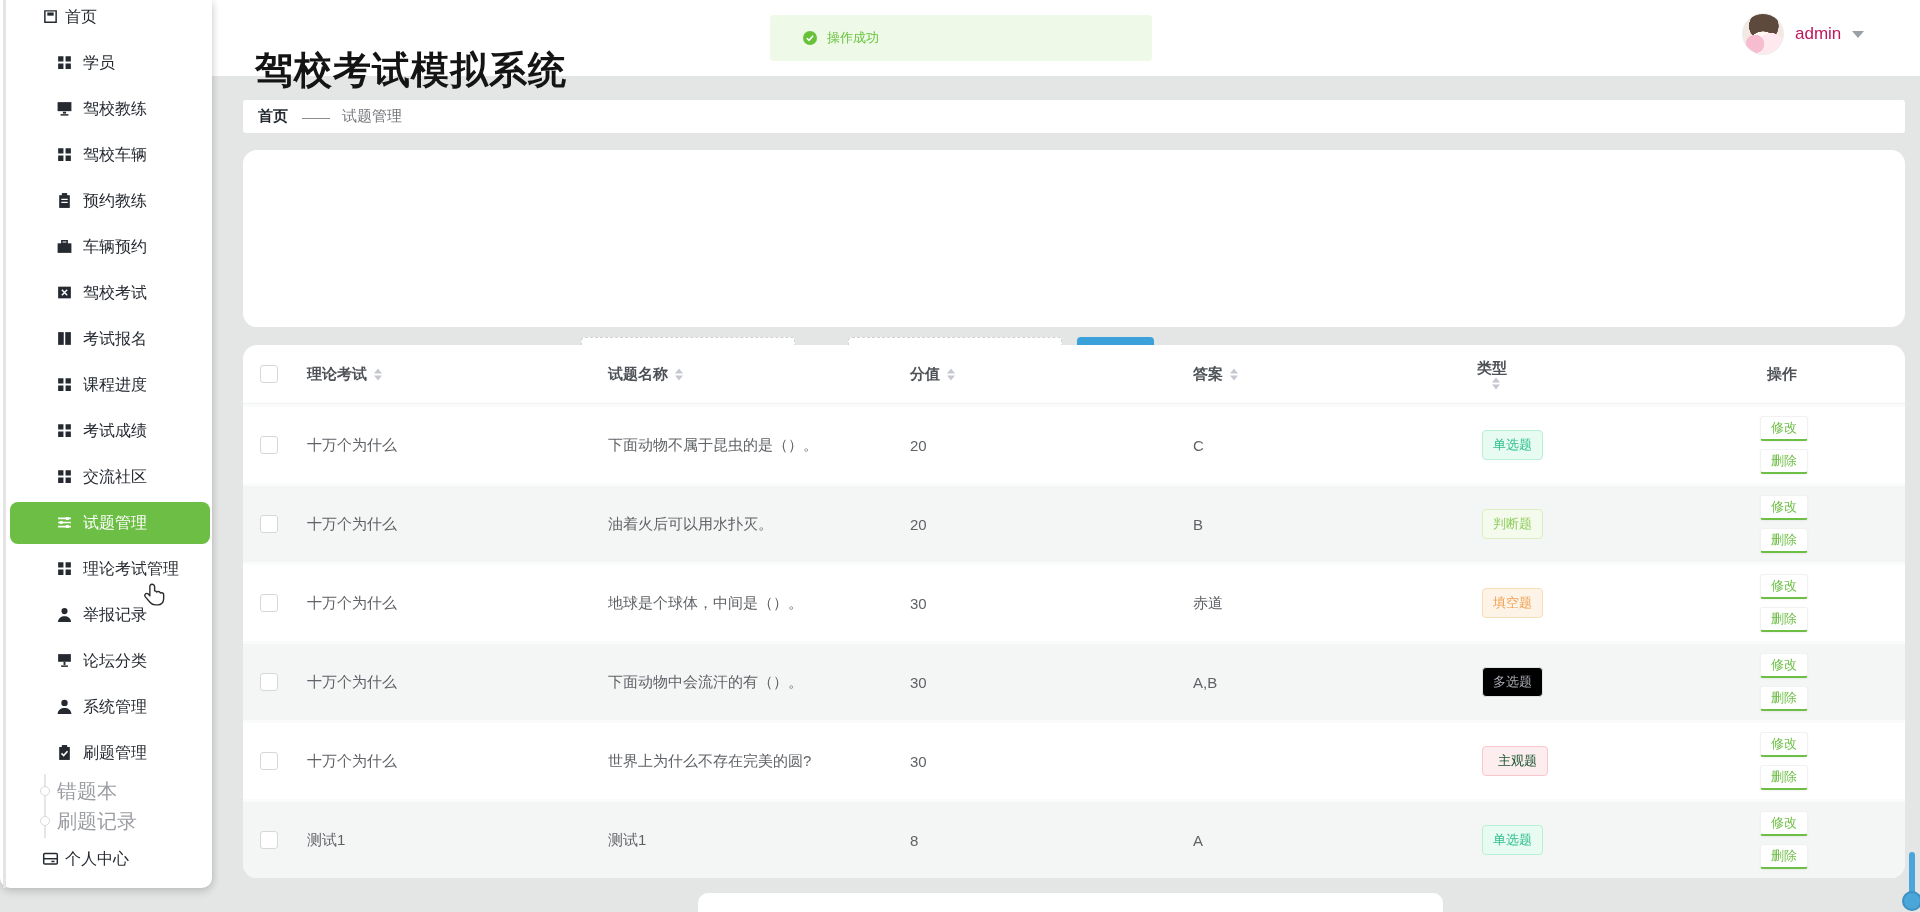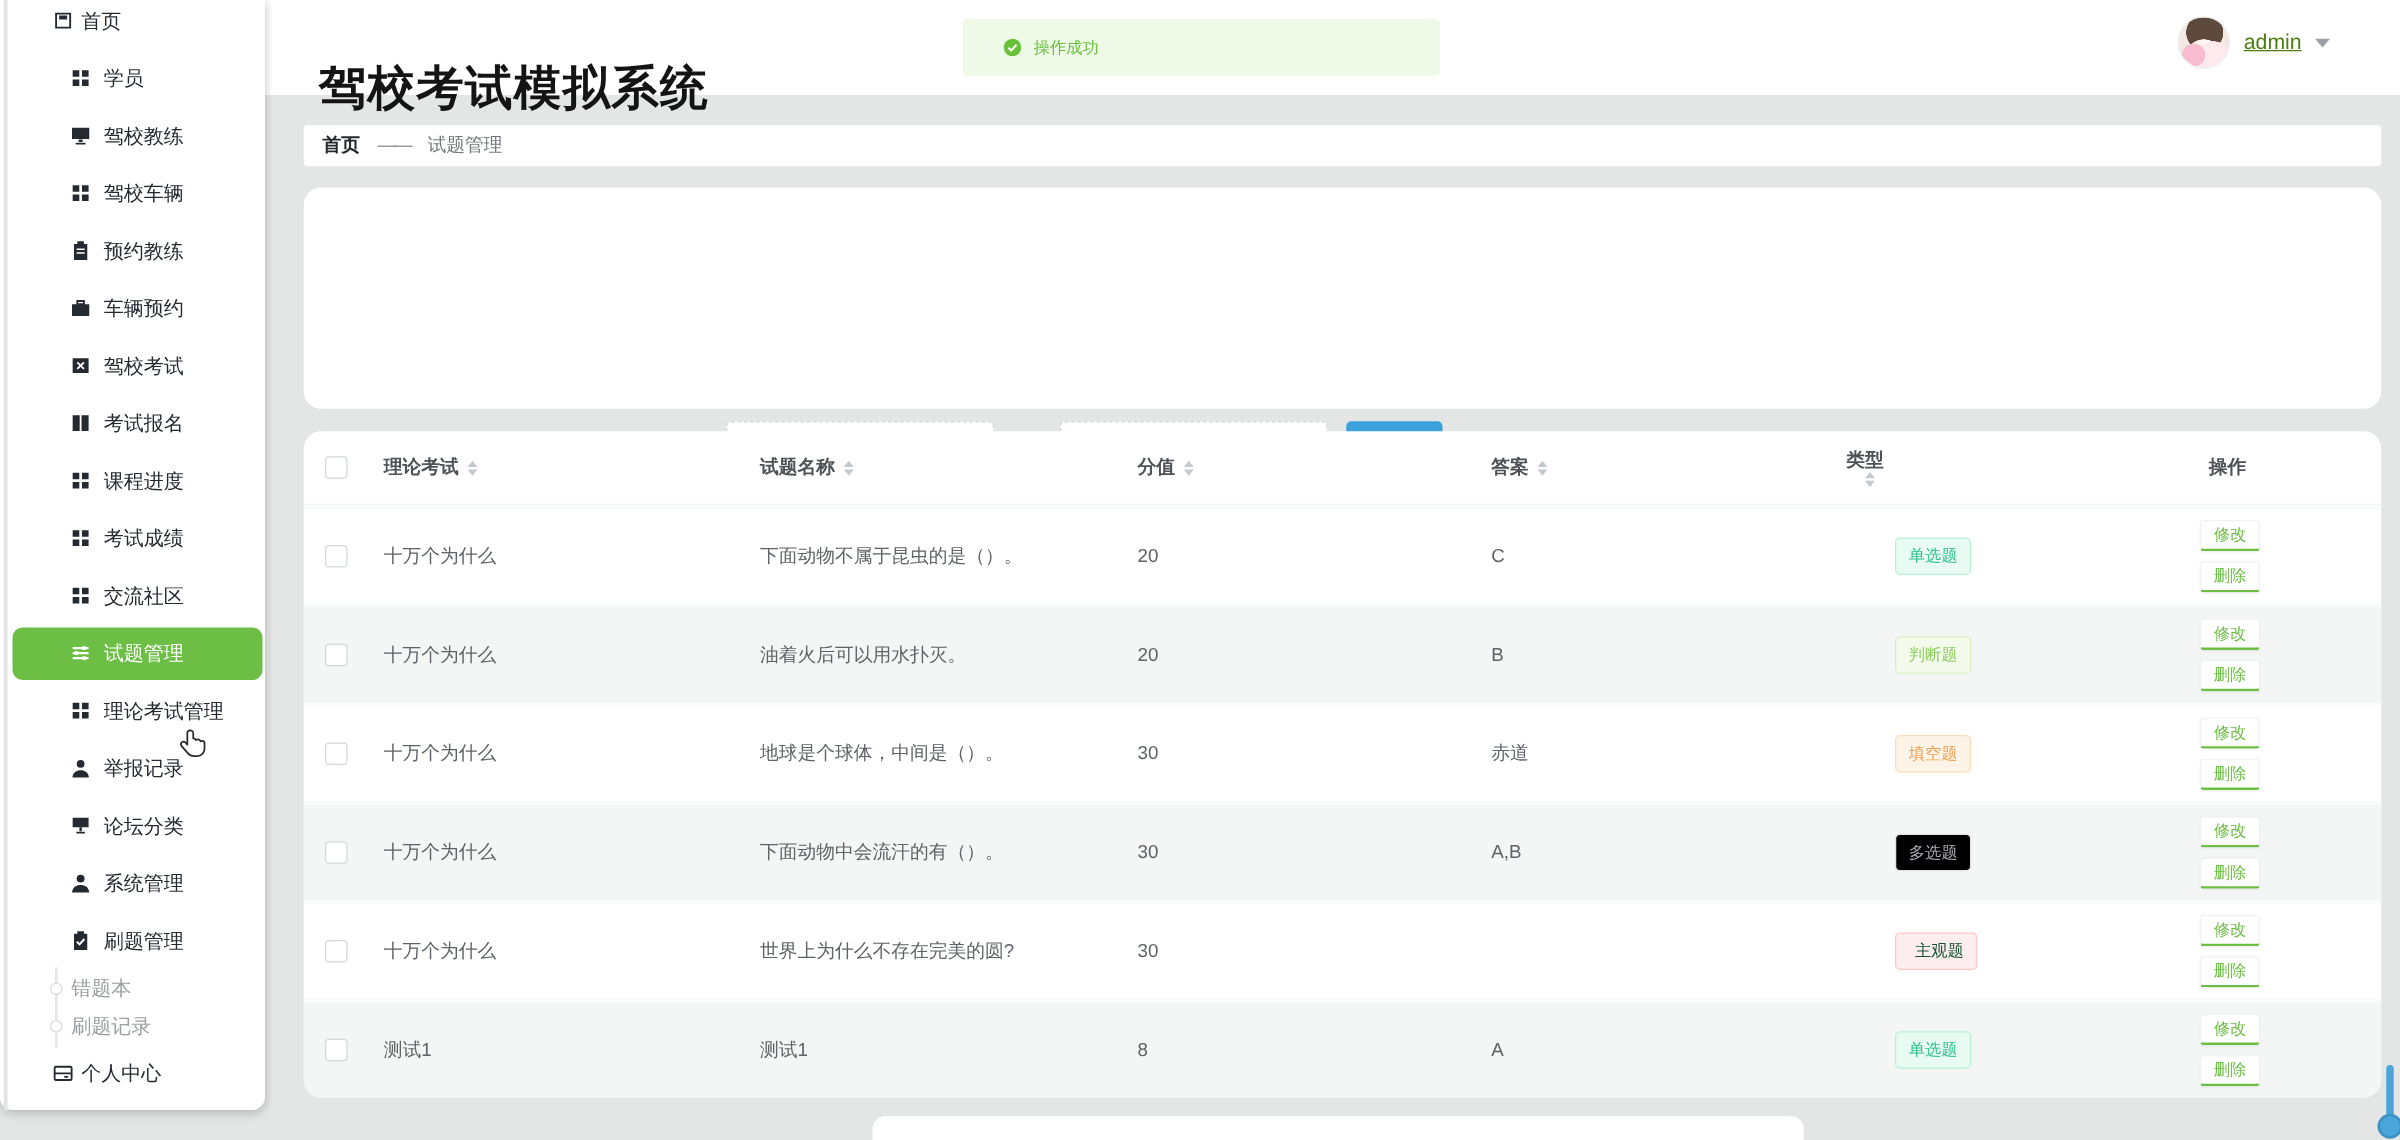--- a/index.html
+++ b/index.html
@@ -11,35 +11,35 @@
   .page-title{position:absolute;left:255px;top:20px;font-size:38px;font-weight:700;color:#141414;letter-spacing:1px;}
   .toast{position:absolute;left:770px;top:15px;width:382px;height:46px;background:#eef9e8;border-radius:4px;display:flex;align-items:center;padding-left:32px;box-sizing:border-box;gap:9px;z-index:6;}
   .toast-text{font-size:13px;color:#67c23a;}
   .user{position:absolute;left:1742px;top:13px;display:flex;align-items:center;gap:11px;cursor:pointer;z-index:6;}
   .avatar{width:40px;height:40px;border-radius:50%;background:
     radial-gradient(circle at 30% 75%,#f7bcd0 0 22%,transparent 23%),
     radial-gradient(circle at 70% 80%,#fde9ee 0 30%,transparent 31%),
     radial-gradient(circle at 50% 80%,#fff6f4 0 38%,transparent 39%),
     radial-gradient(circle at 52% 30%,#5d4a3c 0 42%,transparent 43%),
     #f3e9e2;border:1px solid #eee;}
-  .user-name{font-size:17px;color:#4d7c0f;text-decoration:underline;}
+  .user-name{font-size:17px;color:#be185d;}
   .caret-down{width:0;height:0;border-left:6px solid transparent;border-right:6px solid transparent;border-top:7px solid #9aa0a6;}
 
   
   .sidebar{position:absolute;left:0;top:0;width:212px;height:888px;background:#fff;z-index:5;
     border-radius:0 0 10px 10px;box-shadow:2px 0 6px rgba(0,0,0,.07),0 4px 8px rgba(0,0,0,.14);}
   .sidebar-scrollbar{position:absolute;left:3px;top:0;width:3px;height:100%;background:#e4e4e4;}
   .menu{position:absolute;left:0;top:-6px;right:0;display:flex;flex-direction:column;}
   .mi{position:relative;height:46px;display:flex;align-items:center;padding-left:56px;font-size:16px;color:#252a31;cursor:pointer;box-sizing:border-box;}
   .mi .mi-icon{display:inline-flex;width:18px;height:18px;margin-right:9px;flex:none;}
   .mi .mi-icon svg{width:17px;height:17px;}
   .mi.section{padding-left:42px;}
   .mi.section .mi-icon{margin-right:5px;}
   .mi.active{background:#6cbe44;color:#fff;border-radius:8px;margin:2px 2px 2px 10px;height:42px;padding-left:46px;}
-  .mi.sub{height:30px;padding-left:57px;font-size:16px;color:#9a9da1;}
+  .mi.sub{height:30px;padding-left:57px;font-size:20px;color:#9a9da1;}
   .mi.sub::before{content:"";position:absolute;left:44px;top:-2px;bottom:-2px;width:2px;background:#e6e6e6;}
   .mi.sub::after{content:"";position:absolute;left:40px;top:50%;margin-top:-5px;width:8px;height:8px;border-radius:50%;border:1px solid #d9d9d9;background:#fff;}
 
   
   .breadcrumb{position:absolute;left:243px;top:100px;width:1662px;height:33px;background:#fff;border-radius:3px;display:flex;align-items:center;padding-left:15px;box-sizing:border-box;font-size:15px;}
   .bc-home{font-weight:700;color:#24292e;}
   .bc-sep{color:#8d8d8d;margin:0 14px;letter-spacing:-2px;}
   .bc-cur{color:#75787c;}
 
   
@@ -65,21 +65,21 @@
   .sort .up{border-bottom:5px solid #c4c8cf;margin-bottom:2px;}
   .sort .dn{border-top:5px solid #c4c8cf;}
   .cb{position:absolute;left:17px;top:50%;transform:translateY(-50%);width:16px;height:16px;border:1px solid #d4d8dd;border-radius:3px;background:#fff;cursor:pointer;}
   .trow{position:relative;height:79px;border-top:3px solid #fafbfb;box-sizing:border-box;}
   .trow:nth-child(even){background:#f4f5f5;}
   .cell{position:absolute;top:50%;transform:translateY(-50%);font-size:15px;color:#5f6266;white-space:nowrap;}
   .c-exam{left:64px;}
   .c-question{left:365px;}
   .c-score{left:667px;}
   .c-answer{left:950px;}
-  .badge{position:absolute;left:1273px;top:50%;transform:translateY(-50%);padding:5px 10px;font-size:13px;border-radius:4px;border:1px solid;}
+  .badge{position:absolute;left:1239px;top:50%;transform:translateY(-50%);padding:5px 10px;font-size:13px;border-radius:4px;border:1px solid;}
   .b-single{color:#2dbf8d;background:#e7fbf2;border-color:#b7f0d6;}
   .b-judge{color:#90ce5f;background:#f4faec;border-color:#d9efc2;}
   .b-blank{color:#f0a054;background:#fdf4e7;border-color:#f8ddb6;}
   .b-multi{color:#aaadb4;background:#000000;border-color:#e2e3e6;}
   .b-subjective{color:#14532d;background:#fdedef;border-color:#fac6cb;padding-left:15px;}
   .actions{position:absolute;left:1517px;top:50%;transform:translateY(-50%);display:flex;flex-direction:column;gap:8px;}
   .abtn{width:48px;height:25px;background:#fff;color:#6cbe44;font-size:13px;border:1px solid #f0f1f0;border-bottom:2px solid #6cbe44;border-radius:3px;cursor:pointer;box-shadow:0 1px 2px rgba(0,0,0,.05);font-family:"Liberation Sans",sans-serif;}
 
   
   .pagination-bar{position:absolute;left:698px;top:893px;width:745px;height:19px;background:#fff;border-radius:10px 10px 0 0;}

